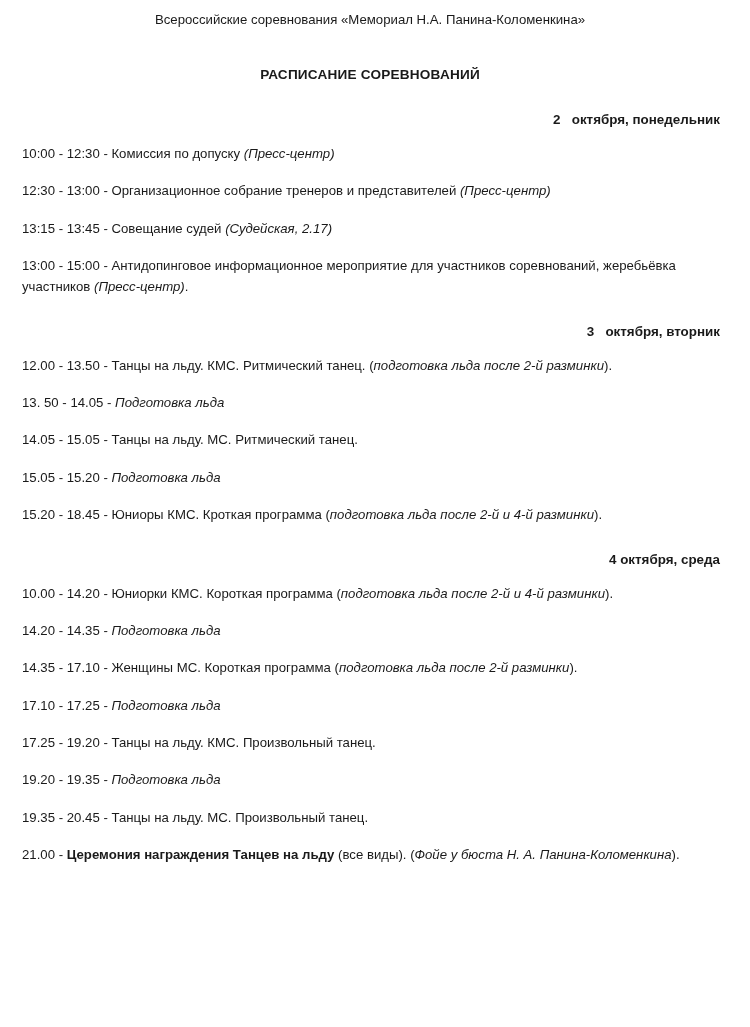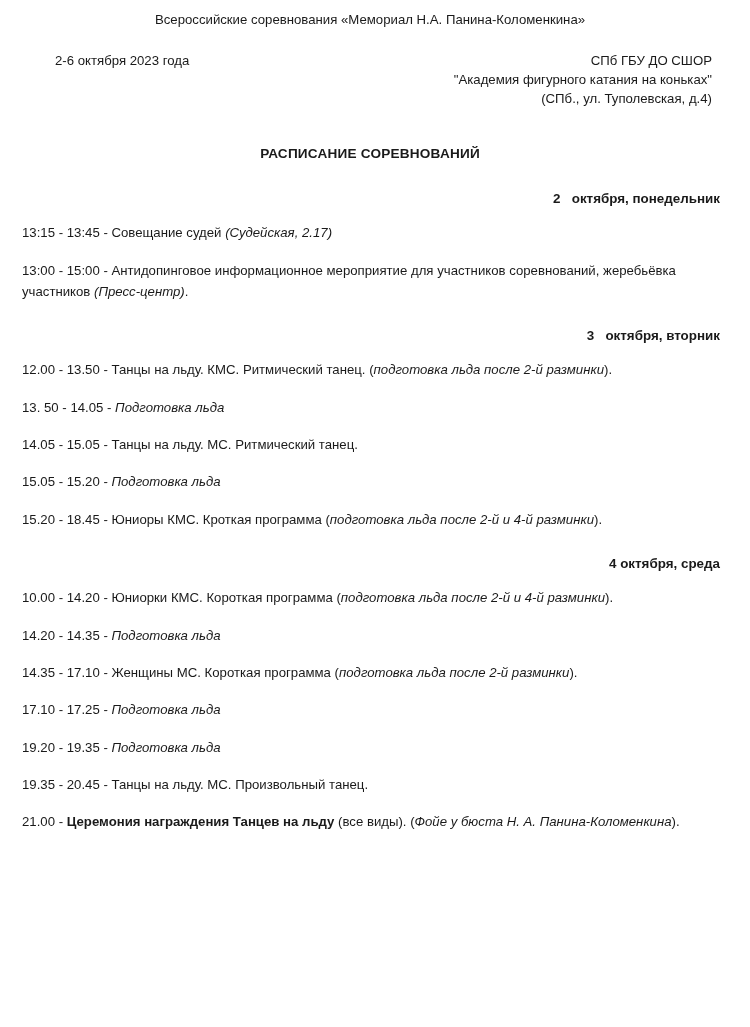--- a/index.html
+++ b/index.html
@@ -76,50 +76,45 @@
   .entry i { font-style: italic; }
   .entry b { font-weight: bold; margin-top: 16px; }
 </style>
 </head>
 <body>
 
 <div class="page">
 
   <div class="doc-header">Всероссийские соревнования «Мемориал Н.А. Панина-Коломенкина»</div>
 
-  <div class="header-row">
-    <div class="event-dates">2-6 октября 2023 года</div>
-    <div class="venue-block">
-      <div>СПб ГБУ ДО СШОР</div>
-      <div>"Академия фигурного катания на коньках"</div>
-      <div>(СПб., ул. Туполевская, д.4)</div>
-    </div>
-  </div>
 
   <div class="doc-title">РАСПИСАНИЕ СОРЕВНОВАНИЙ</div>
 
   <div id="days-container">
       <div class="day-section first">
         <div class="day-heading">2   октября, понедельник</div>
+        <div class="entry"><span>10:00 - 12:30 - Комиссия по допуску </span><i>(Пресс-центр)</i></div>
+        <div class="entry"><span>12:30 - 13:00 - Организационное собрание тренеров и представителей </span><i>(Пресс-центр)</i></div>
         <div class="entry"><span>13:15 - 13:45 - Совещание судей </span><i>(Судейская, 2.17)</i></div>
         <div class="entry"><span>13:00 - 15:00 - Антидопинговое информационное мероприятие для участников соревнований, жеребьёвка участников </span><i>(Пресс-центр)</i><span>.</span></div>
       </div>
       <div class="day-section">
         <div class="day-heading">3   октября, вторник</div>
         <div class="entry"><span>12.00 - 13.50 - Танцы на льду. КМС. Ритмический танец. (</span><i>подготовка льда после 2-й разминки</i><span>).</span></div>
         <div class="entry"><span>13. 50 - 14.05 - </span><i>Подготовка льда</i></div>
         <div class="entry"><span>14.05 - 15.05 - Танцы на льду. МС. Ритмический танец.</span></div>
         <div class="entry"><span>15.05 - 15.20 - </span><i>Подготовка льда</i></div>
         <div class="entry"><span>15.20 - 18.45 - Юниоры КМС. Кроткая программа (</span><i>подготовка льда после 2-й и 4-й разминки</i><span>).</span></div>
       </div>
       <div class="day-section">
         <div class="day-heading">4 октября, среда</div>
         <div class="entry"><span>10.00 - 14.20 - Юниорки КМС. Короткая программа (</span><i>подготовка льда после 2-й и 4-й разминки</i><span>).</span></div>
         <div class="entry"><span>14.20 - 14.35 - </span><i>Подготовка льда</i></div>
         <div class="entry"><span>14.35 - 17.10 - Женщины МС. Короткая программа (</span><i>подготовка льда после 2-й разминки</i><span>).</span></div>
         <div class="entry"><span>17.10 - 17.25 - </span><i>Подготовка льда</i></div>
+        <div class="entry"><span>17.25 - 19.20 - Танцы на льду. КМС. Произвольный танец.</span></div>
         <div class="entry"><span>19.20 - 19.35 - </span><i>Подготовка льда</i></div>
         <div class="entry"><span>19.35 - 20.45 - Танцы на льду. МС. Произвольный танец.</span></div>
         <div class="entry"><span>21.00 - </span><b>Церемония награждения Танцев на льду</b><span> (все виды). (</span><i>Фойе у бюста Н. А. Панина-Коломенкина</i><span>).</span></div>
       </div>
     </div>
 
 </div>
 
 </body></html>

